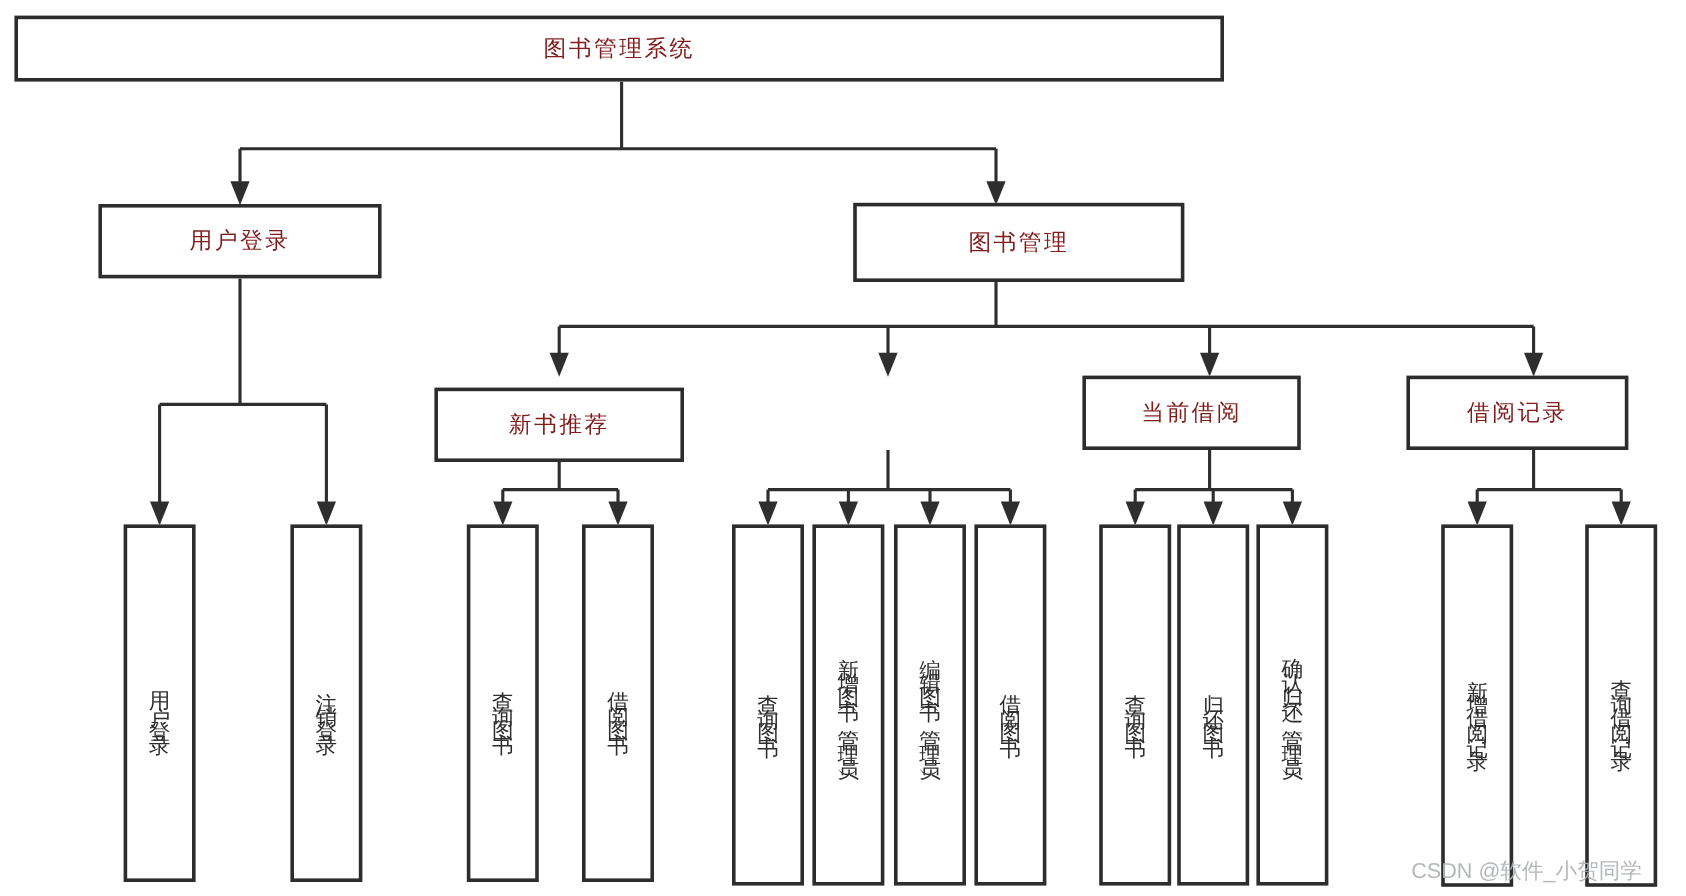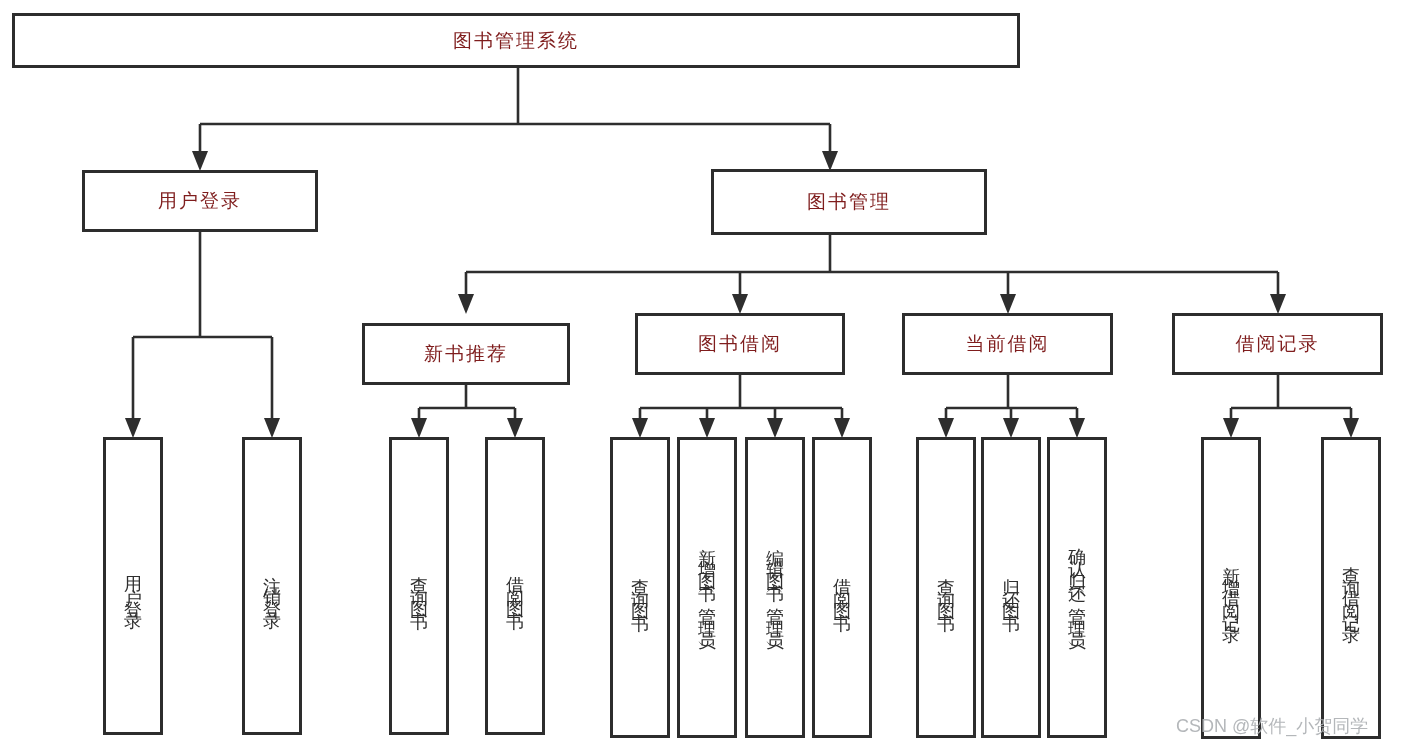--- a/index.html
+++ b/index.html
@@ -107,27 +107,24 @@
   <div class="node" style="left:82px; top:170px; width:236px; height:62px">
     <span class="htext">用户登录</span>
   </div>
   <div class="node" style="left:711px; top:169px; width:276px; height:66px">
     <span class="htext">图书管理</span>
   </div>
 
   <div class="node" style="left:362px; top:323px; width:208px; height:62px">
     <span class="htext">新书推荐</span>
   </div>
-  <div class="node" style="left:635px; top:313px; width:210px; height:62px">
-    <span class="htext">图书借阅</span>
-  </div>
-  <div class="node" style="left:902px; top:313px; width:211px; height:62px">
+  <div class="node" style="left:902px; top:313px; width:182px; height:62px">
     <span class="htext">当前借阅</span>
   </div>
-  <div class="node" style="left:1172px; top:313px; width:211px; height:62px">
+  <div class="node" style="left:1172px; top:313px; width:185px; height:62px">
     <span class="htext">借阅记录</span>
   </div>
 
   <div class="node" style="left:103px; top:437px; width:60px; height:298px">
     <span class="vtext">用户登录</span>
   </div>
   <div class="node" style="left:242px; top:437px; width:60px; height:298px">
     <span class="vtext">注销登录</span>
   </div>
 

